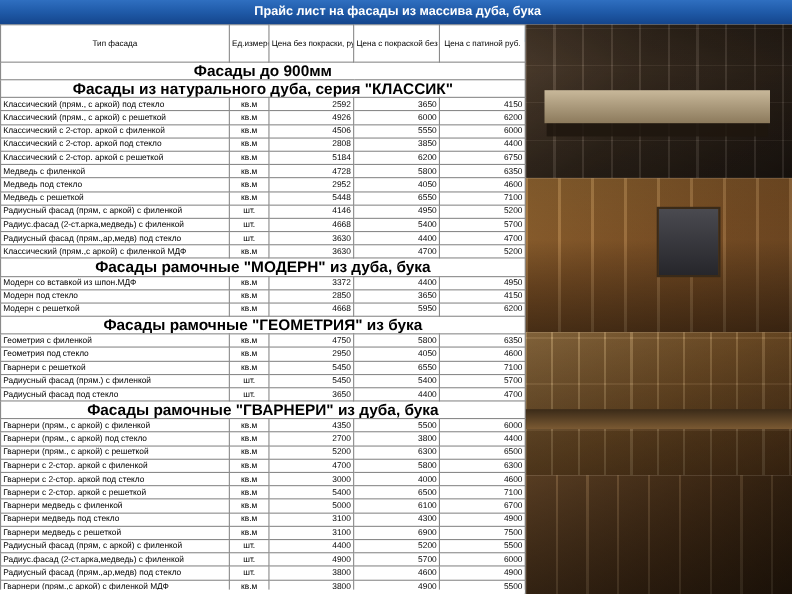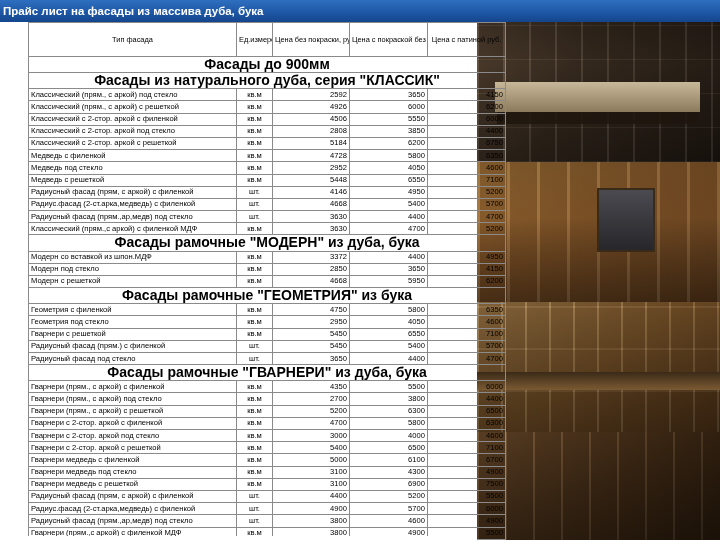--- a/index.html
+++ b/index.html
@@ -24,20 +24,21 @@
     width: 720px; height: 22px;
     background: linear-gradient(to bottom, #2f6fc0 0%, #1f5aa8 50%, #14458c 100%);
     color: #ffffff;
     font-size: 11.5px;
     font-weight: bold;
     line-height: 22px;
     padding-left: 3px;
     white-space: nowrap;
     overflow: hidden;
     z-index: 6;
+    text-align: center;
   }
 
   
   .photo-col {
     position: absolute;
     right: 0; top: 22px;
     width: 243px; height: 518px;
     z-index: 2;
     overflow: hidden;
   }
@@ -144,21 +145,20 @@
     width: 477px;
     z-index: 4;
     background:#ffffff;
   }
   table.pricelist {
     border-collapse: collapse;
     width: 477px;
     table-layout: fixed;
     font-size: 7.6px;
     color: #000000;
-    margin-left: 28px;
   }
   table.pricelist td, table.pricelist th {
     border: 1px solid #8a8a8a;
     padding: 0 2px;
     line-height: 1.08;
     vertical-align: middle;
     overflow: hidden;
     white-space: nowrap;
   }
   thead th {

